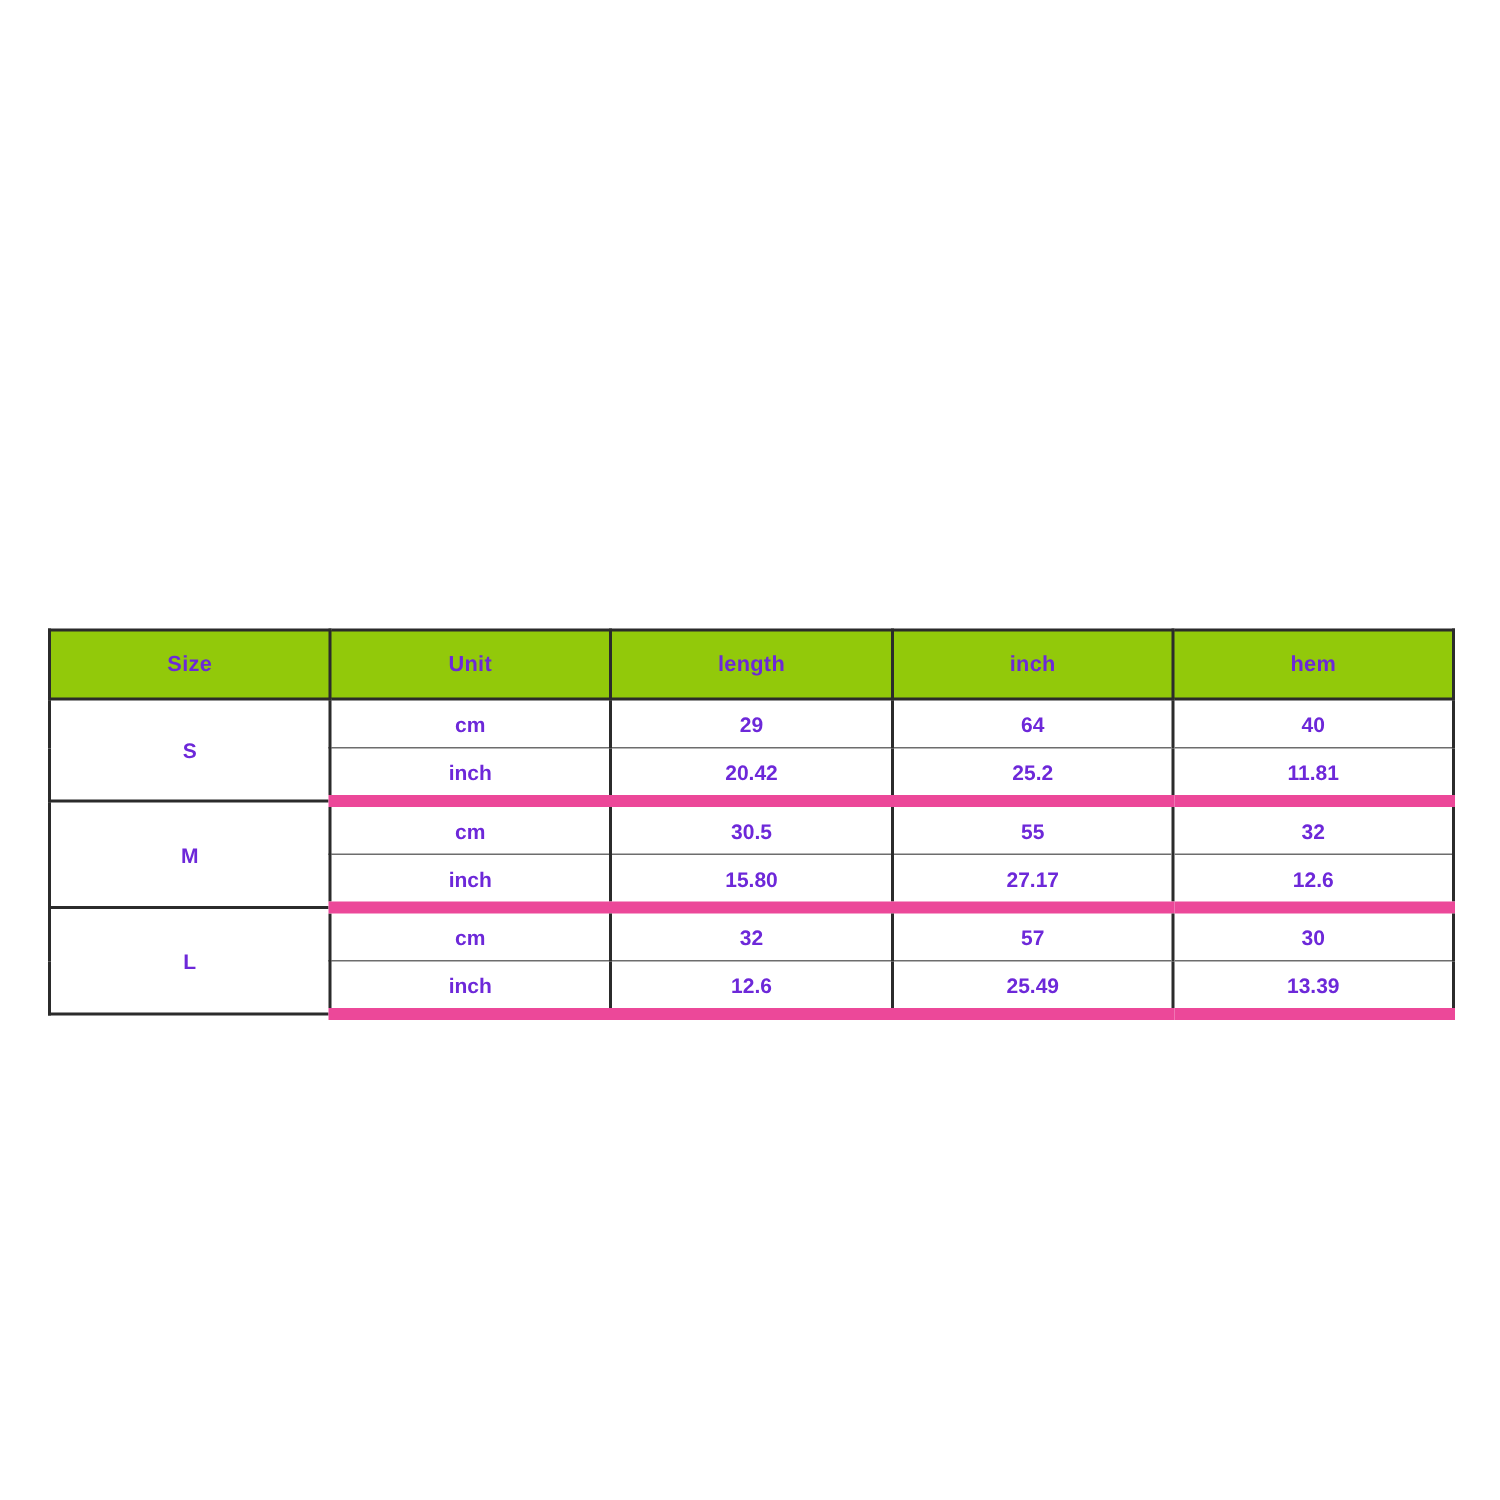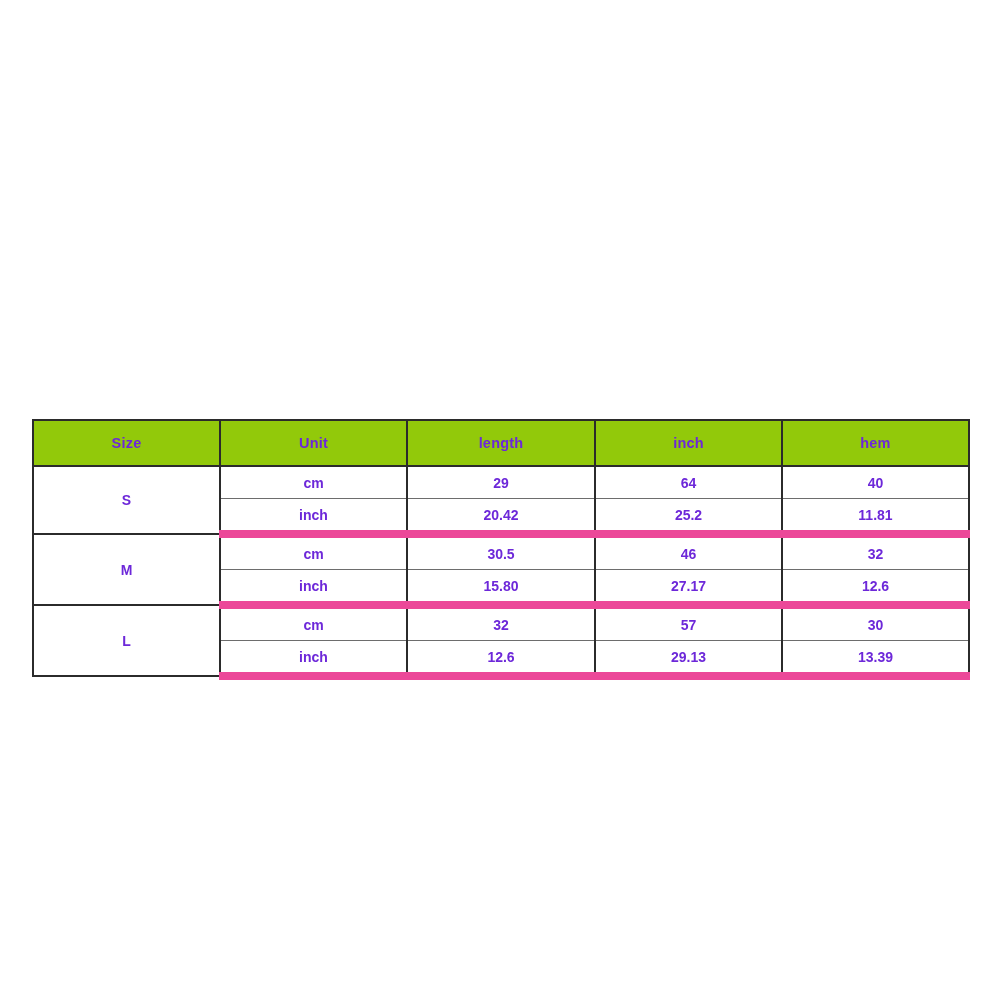--- a/index.html
+++ b/index.html
@@ -118,41 +118,41 @@
           <td class="unit-cell">inch</td>
           <td class="data-cell">20.42</td>
           <td class="data-cell">25.2</td>
           <td class="data-cell">11.81</td>
         </tr>
 
         <tr class="row-cm">
           <td class="size-cell" rowspan="2">M</td>
           <td class="unit-cell">cm</td>
           <td class="data-cell">30.5</td>
-          <td class="data-cell">46</td>
+          <td class="data-cell">55</td>
           <td class="data-cell">32</td>
         </tr>
         <tr class="row-inch">
           <td class="unit-cell">inch</td>
           <td class="data-cell">15.80</td>
           <td class="data-cell">27.17</td>
           <td class="data-cell">12.6</td>
         </tr>
 
         <tr class="row-cm">
           <td class="size-cell" rowspan="2">L</td>
           <td class="unit-cell">cm</td>
           <td class="data-cell">32</td>
           <td class="data-cell">57</td>
           <td class="data-cell">30</td>
         </tr>
         <tr class="row-inch">
           <td class="unit-cell">inch</td>
           <td class="data-cell">12.6</td>
-          <td class="data-cell">29.13</td>
+          <td class="data-cell">25.49</td>
           <td class="data-cell">13.39</td>
         </tr>
 
       </tbody>
     </table>
   </div>
 
 </div>
 
 </body></html>

